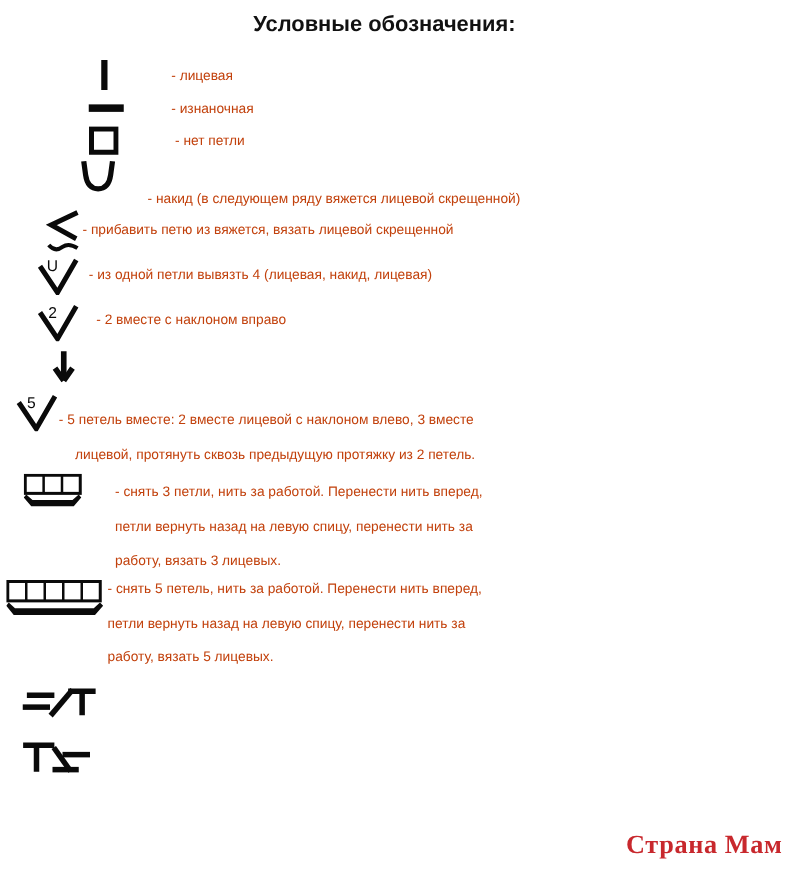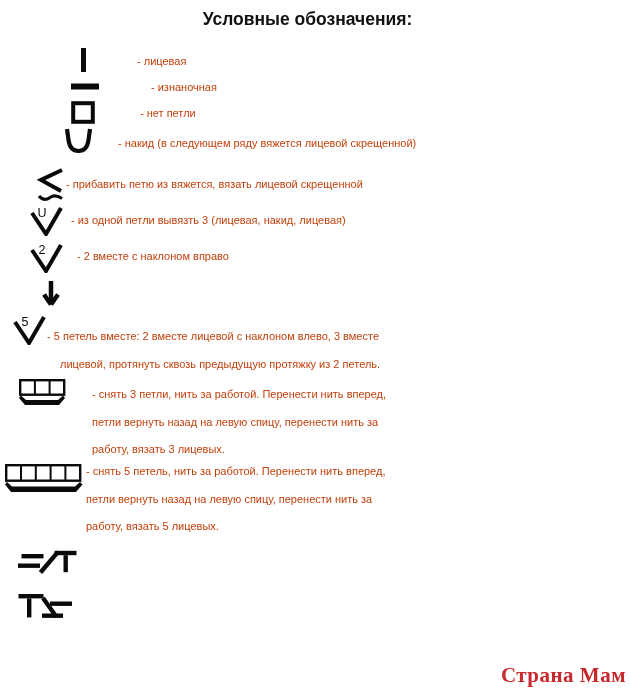--- a/index.html
+++ b/index.html
@@ -15,23 +15,23 @@
   .sym{position:absolute;display:block;line-height:0;}
   .sym svg{display:block;}
   .txt{
     position:absolute;font-size:11px;line-height:22px;
     white-space:pre-line;color:#c2410c;
   }
   .multi{line-height:27.5px;}
   .hang{padding-left:14px;text-indent:-14px;text-align:center;}
   
   .s1{left:79px;top:47px}   .t1{left:137px;top:50px}
-  .s2{left:70px;top:81px}   .t2{left:151px;top:76px}
+  .s2{left:70px;top:81px}   .t2{left:137px;top:76px}
   .s3{left:71px;top:101px}  .t3{left:140px;top:102px}
-  .s4{left:63px;top:128px}  .t4{left:118px;top:132px}
+  .s4{left:63px;top:128px}  .t4{left:118px;top:148px}
   .s5{left:35px;top:166px}  .t5{left:66px;top:173px}
   .s6{left:28px;top:204px}  .t6{left:71px;top:209px}
   .s7{left:28px;top:241px}  .t7{left:77px;top:245px}
   .s8{left:41px;top:278px}  .t8{left:70px;top:282px}
   .s9{left:11px;top:313px}  .t9{left:46px;top:323px}
   .s10{left:19px;top:379px} .t10{left:92px;top:381px}
   .s11{left:5px;top:464px}  .t11{left:86px;top:458px}
   .s12{left:18px;top:549px} .t12{left:83px;top:552px}
   .s13{left:18px;top:592px} .t13{left:80px;top:587px}
   .watermark{
@@ -88,21 +88,21 @@
     </svg>
   </span>
   <div class="txt t5">- прибавить петю из вяжется, вязать лицевой скрещенной</div>
 
   <span class="sym s6">
     <svg width="36" height="32" viewBox="0 0 36 32">
       <path class="stroke" stroke-width="4" d="M4,9 L18,30 L33,4"></path>
       <text class="ovl" x="14" y="13" text-anchor="middle">U</text>
     </svg>
   </span>
-  <div class="txt t6">- из одной петли вывязть 3 (лицевая, накид, лицевая)</div>
+  <div class="txt t6">- из одной петли вывязть 4 (лицевая, накид, лицевая)</div>
 
   <span class="sym s7">
     <svg width="36" height="32" viewBox="0 0 36 32">
       <path class="stroke" stroke-width="4" d="M4,9 L18,30 L33,4"></path>
       <text class="ovl" x="14" y="13" text-anchor="middle">2</text>
     </svg>
   </span>
   <div class="txt t7">- 2 вместе с наклоном вправо</div>
 
   <span class="sym s8">

